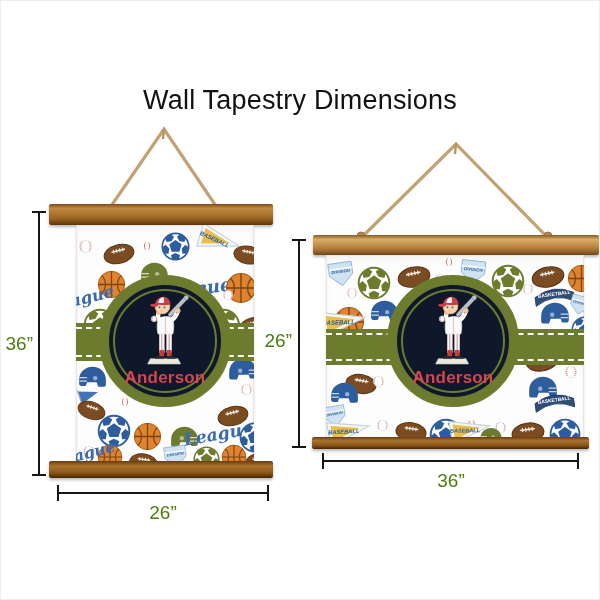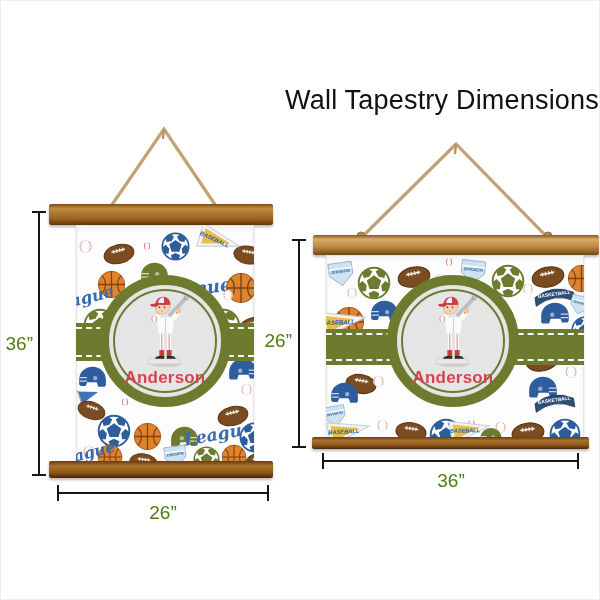--- a/index.html
+++ b/index.html
@@ -2,41 +2,41 @@
 <html><head>
 <meta charset="utf-8">
 <style>
   html,body{margin:0;padding:0;background:#fff;}
   .stage{
     position:relative;width:600px;height:600px;background:#fff;overflow:hidden;
     border:1px solid #ededed;box-sizing:border-box;
     font-family:"Liberation Sans", sans-serif;
   }
   .title{
-    position:absolute;top:84px;left:0;right:0;text-align:right;
+    position:absolute;top:84px;left:0;right:0;text-align:center;
     font-size:27px;color:#111;font-weight:400;letter-spacing:.2px;
   }
   
   .bar{position:absolute;border-radius:2px;box-shadow:0 2px 3px rgba(0,0,0,.28);}
   .bar.light{background:linear-gradient(180deg,#7c4a16 0%,#c08a42 20%,#ad752f 48%,#96601f 72%,#5f350c 100%);}
   .bar.pale{background:linear-gradient(180deg,#8a5a1e 0%,#d8ab68 22%,#c08b46 55%,#9c6a2c 80%,#6e451a 100%);}
   .bar.dark{background:linear-gradient(180deg,#6b3a0e 0%,#a9742e 30%,#8a5518 70%,#472505 100%);}
   
   .fabric{
     position:absolute;background:#fdfdfd;overflow:hidden;
     box-shadow:inset 0 0 0 1px #e6e6e6, inset 0 4px 6px rgba(0,0,0,.05), 0 1px 3px rgba(0,0,0,.12);
   }
   .fabric svg.pattern{position:absolute;left:0;top:0;}
   .band{position:absolute;left:0;right:0;background:#6d7b2f;z-index:2;}
   .band:before,.band:after{content:"";position:absolute;left:0;right:0;border-top:2px dashed rgba(255,255,255,.95);}
   .band:before{top:4px;} .band:after{bottom:4px;}
   
   .medallion{
     position:absolute;width:132px;height:132px;border-radius:50%;
-    background:#e5e5e5;border:10px solid #6d7b2f;box-sizing:border-box;z-index:3;
+    background:#0f172a;border:10px solid #6d7b2f;box-sizing:border-box;z-index:3;
   }
   .medallion .ring{position:absolute;inset:4px;border:2px solid #6d7b2f;border-radius:50%;}
   .medallion svg.player{position:absolute;left:50%;top:7px;transform:translateX(-50%);}
   .medallion .mname{
     position:absolute;bottom:9px;left:0;right:0;text-align:center;
     font-size:17px;font-weight:bold;color:#d8434f;letter-spacing:.2px;
   }
   
   .vdim{position:absolute;width:2px;background:#161616;}
   .vdim:before,.vdim:after{content:"";position:absolute;left:-6px;width:14px;height:2px;background:#161616;}

